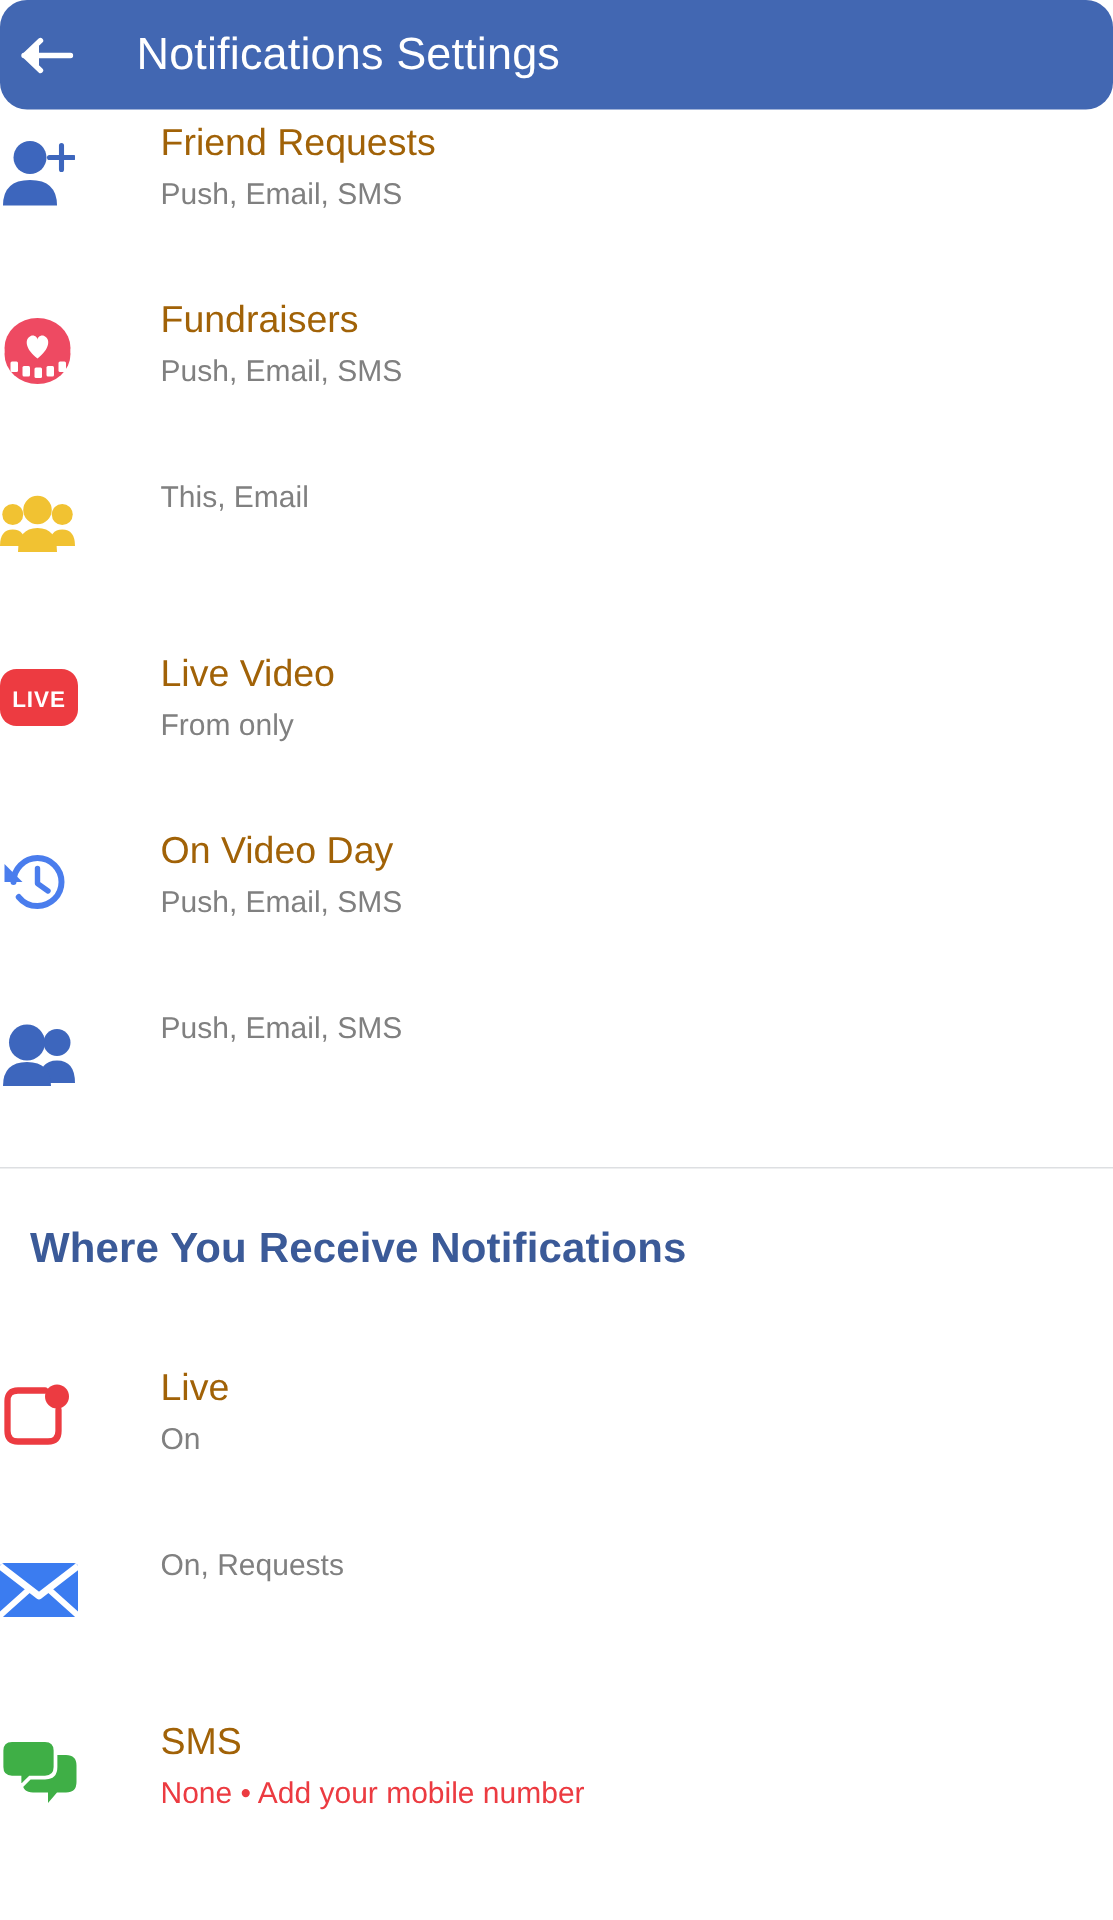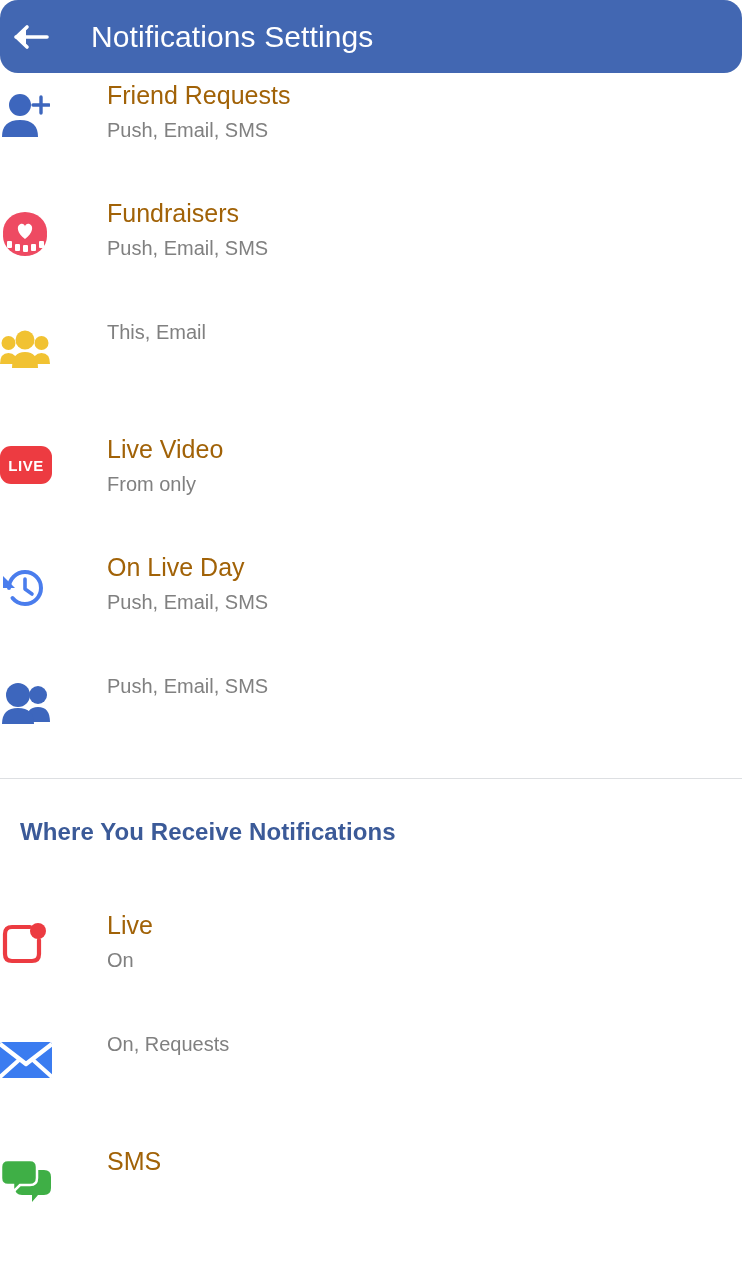--- a/index.html
+++ b/index.html
@@ -108,21 +108,21 @@
   .row.clipped .row-icon { padding-top: 46px; }
   .row.clipped .row-text { padding-top: 32px; }
 
   
   .divider {
     width: 742px;
     height: 1px;
     background: #dddfe2;
   }
   .section-header {
-    font-size: 24px;
+    font-size: 28px;
     font-weight: bold;
     color: #3b5a98;
     padding: 38px 0 0 20px;
     line-height: 30px;
     letter-spacing: 0.1px;
     white-space: nowrap;
   }
   .section-gap { height: 53px; }
 </style>
 </head>
@@ -210,21 +210,21 @@
 
     <div class="row">
       <div class="row-icon">
         <svg width="50" height="48" viewBox="0 0 50 48">
           <path d="M9 24 A16 16 0 1 1 25 40 A16 16 0 0 1 12.5 34" fill="none" stroke="#4a7ded" stroke-width="4" stroke-linecap="round"></path>
           <path d="M3 12 L3 24 L15 24 Z" fill="#4a7ded"></path>
           <path d="M25 15 L25 25 L32 30" fill="none" stroke="#4a7ded" stroke-width="3.6" stroke-linecap="round" stroke-linejoin="round"></path>
         </svg>
       </div>
       <div class="row-text">
-        <div class="row-title">On Live Day</div>
+        <div class="row-title">On Video Day</div>
         <div class="row-sub">Push, Email, SMS</div>
       </div>
     </div>
 
     <div class="row">
       <div class="row-icon">
         <svg width="52" height="46" viewBox="0 0 52 46">
           <circle cx="38" cy="13" r="9" fill="#3d66bd"></circle>
           <path d="M26 40 Q26 25 38 25 Q50 25 50 40 Z" fill="#3d66bd"></path>
           <circle cx="18" cy="13" r="12" fill="#3d66bd"></circle>
@@ -269,20 +269,21 @@
 
     <div class="row">
       <div class="row-icon">
         <svg width="52" height="46" viewBox="0 0 52 46">
           <path d="M22 12 L44 12 Q51 12 51 19 L51 30 Q51 37 44 37 L38 37 L32 44 L32 37 L22 37 Q15 37 15 30 L15 19 Q15 12 22 12 Z" fill="#3faf46"></path>
           <path d="M8 2 L30 2 Q37 2 37 9 L37 20 Q37 27 30 27 L20 27 L13 34 L13 27 L8 27 Q1 27 1 20 L1 9 Q1 2 8 2 Z" fill="#3faf46" stroke="#ffffff" stroke-width="2.5"></path>
         </svg>
       </div>
       <div class="row-text">
         <div class="row-title">SMS</div>
+        <div class="row-sub alert">None • Add your mobile number</div>
       </div>
     </div>
 
   </div>
 
   <div class="header">
     <div class="back-btn">
       <span>
         <svg width="36" height="28" viewBox="0 0 36 28">
           <path d="M3 14 L34 14" stroke="#ffffff" stroke-width="3.6" stroke-linecap="round"></path>

